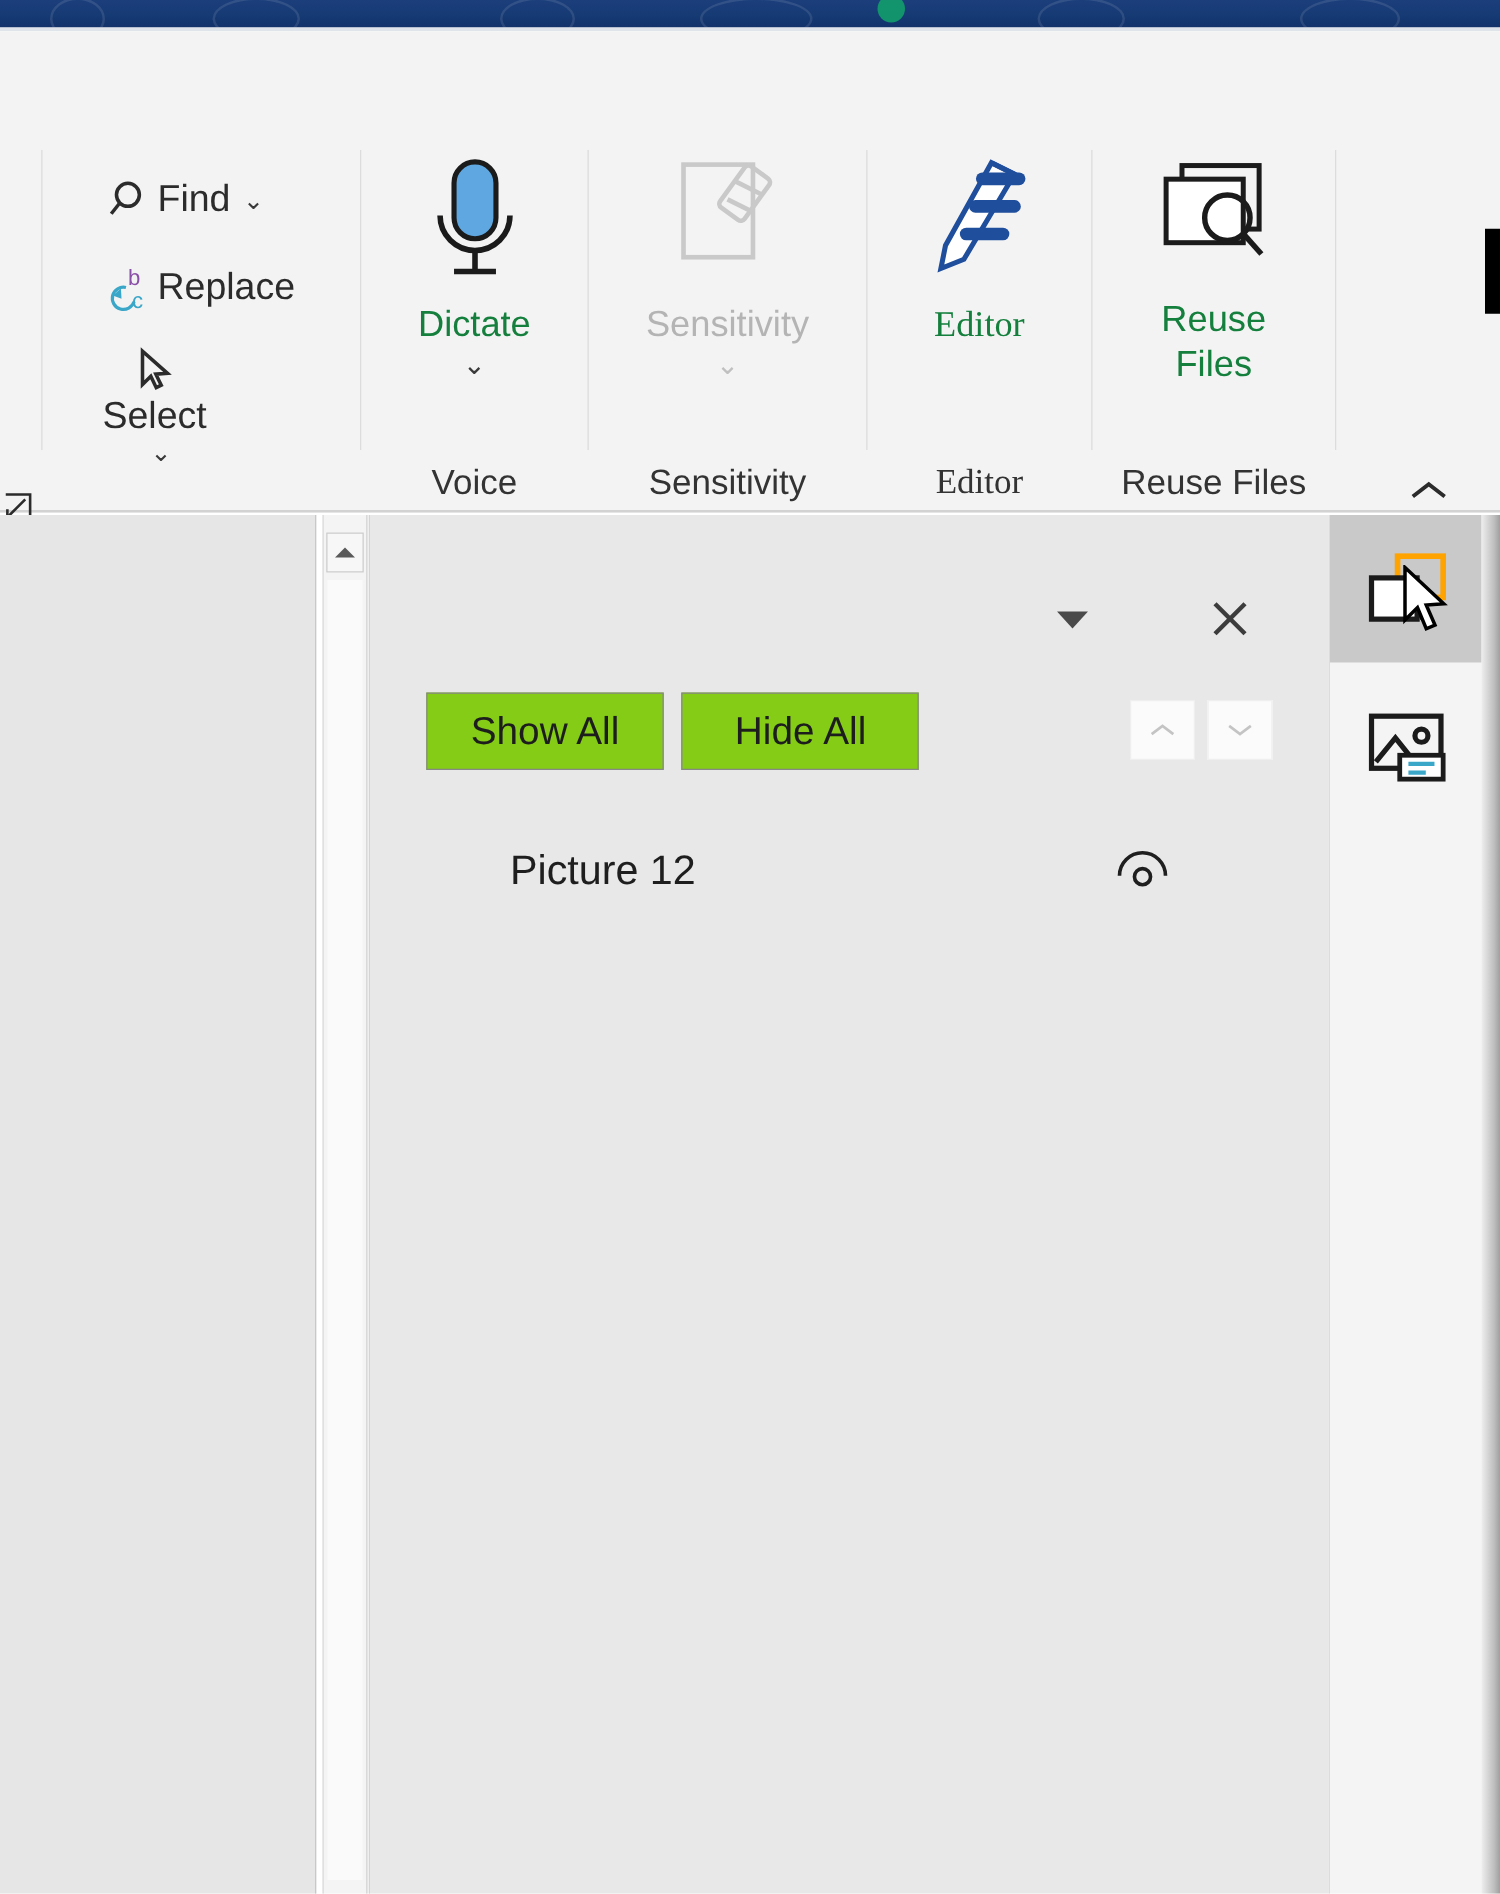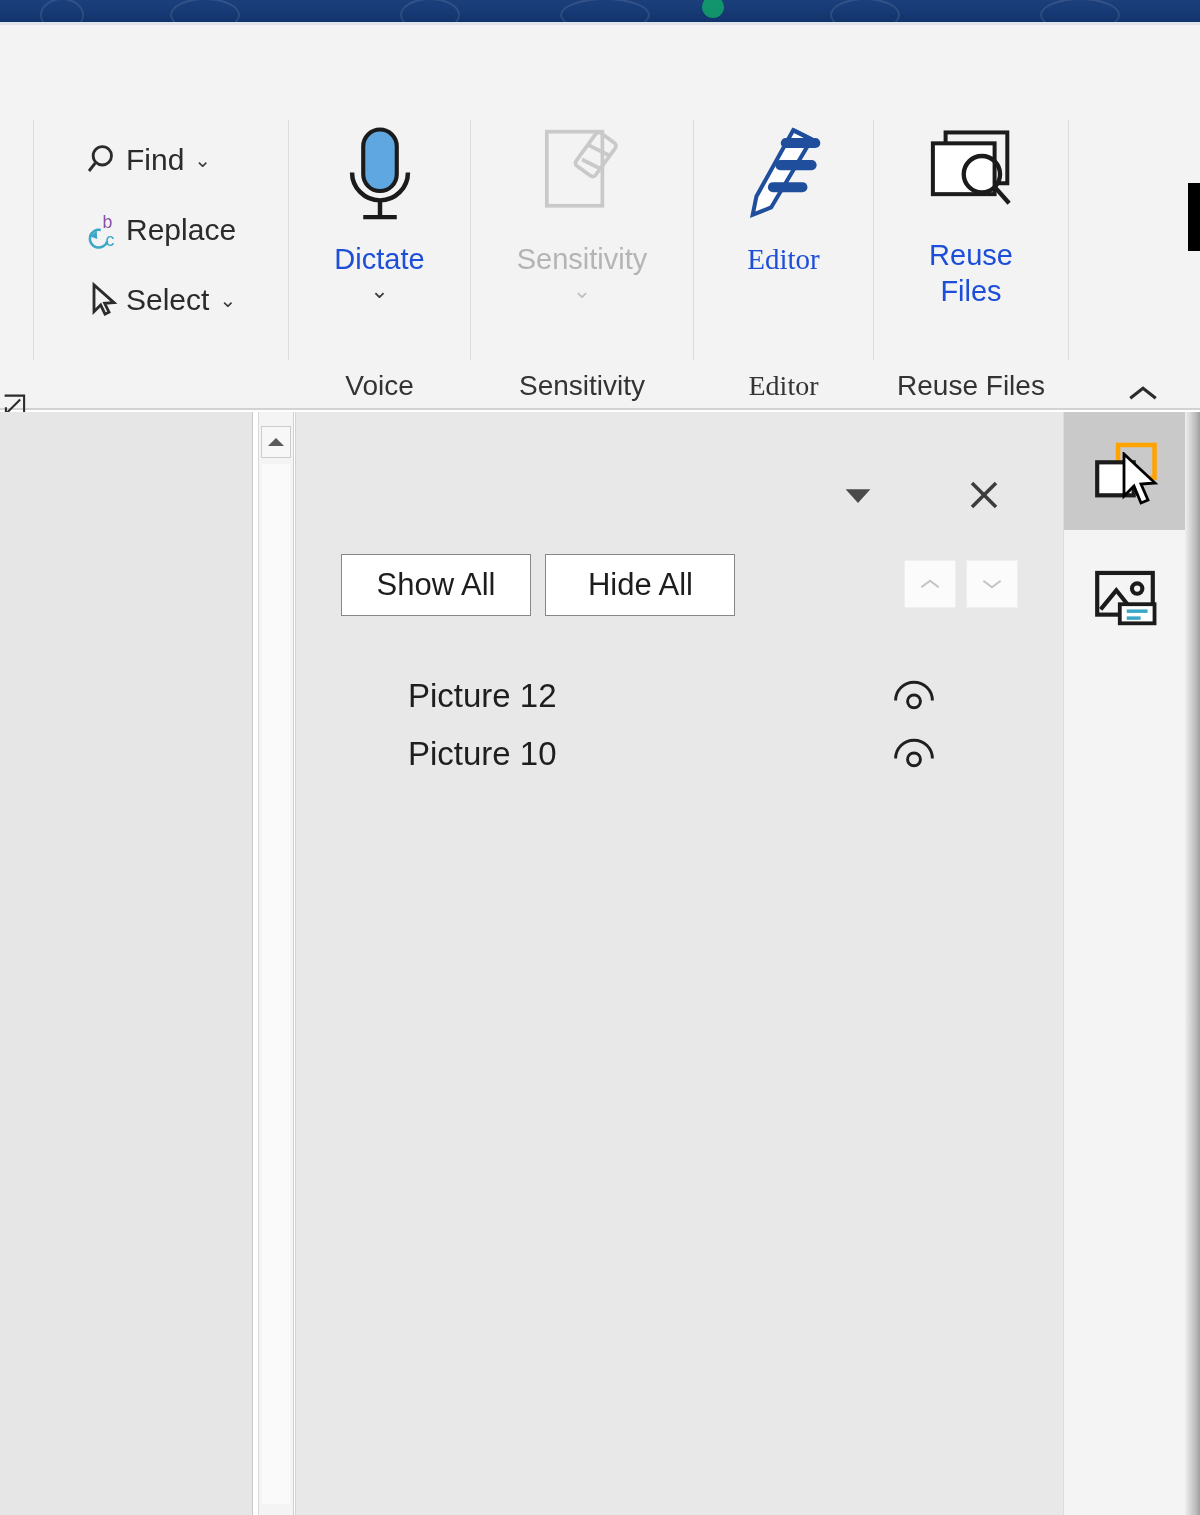--- a/index.html
+++ b/index.html
@@ -87,21 +87,21 @@
     text-align: center;
     font-size: 28px;
     color: #333333;
   }
   .big-btn {
     position: absolute; top: 12px; left: 0; width: 100%;
     display: flex; flex-direction: column; align-items: center;
     cursor: pointer;
   }
   .big-btn .lbl {
-    font-size: 29px; color: #1d4ed8; margin-top: 6px; line-height: 1.05;
+    font-size: 29px; color: #15803d; margin-top: 6px; line-height: 1.05;
     text-align: center;
   }
   .big-btn.disabled .lbl { color: #b4b4b4; }
   .chev-small {
     margin-top: 6px; font-size: 22px; color: #3a3a3a; line-height: 1;
   }
   .big-btn.disabled .chev-small { color: #c0c0c0; }
 
   
   .small-btn {
@@ -174,21 +174,21 @@
     width: 56px; height: 54px;
     display: flex; align-items: center; justify-content: center;
     cursor: pointer;
     font-size: 46px; color: #3c3c3c; font-weight: 300; line-height: 1;
   }
   .pane-buttons { position: absolute; left: 45px; top: 142px; }
   .pane-btn {
     display: inline-flex; align-items: center; justify-content: center;
     height: 62px; min-width: 190px;
     padding: 0 18px;
-    background: #ffffff;
+    background: #84cc16;
     border: 1px solid #878787;
     font-size: 31px; color: #1d1d1d;
     cursor: pointer;
     margin-right: 10px;
   }
   .reorder {
     position: absolute; left: 608px; top: 148px;
     display: flex; gap: 10px;
   }
   .reorder-btn {
@@ -294,21 +294,21 @@
             <svg width="42" height="42" viewBox="0 0 26 26">
               <text x="12" y="12" font-size="11" fill="#8a4fa8" font-family="Liberation Sans, sans-serif">b</text>
               <text x="14" y="23" font-size="11" fill="#3aa6c8" font-family="Liberation Sans, sans-serif">c</text>
               <path d="M11 13 a5.5 5.5 0 1 0 4 7" fill="none" stroke="#3aa6c8" stroke-width="1.6"></path>
               <path d="M4.5 17 L8.5 13.5 L8.8 18.6 Z" fill="#3aa6c8"></path>
             </svg>
           </span>
           <span>Replace</span>
         </div>
 
-        <div class="small-btn" style="top:166px;">
+        <div class="small-btn" style="top:166px;flex-direction:column;">
           <span class="small-ico">
             <svg width="40" height="40" viewBox="0 0 24 24" fill="none" stroke="#2b2b2b" stroke-width="1.7">
               <path d="M6 3 L6 19 L10 15 L12.6 20.5 L15 19.3 L12.4 14 L18 13.6 Z"></path>
             </svg>
           </span>
           <span>Select</span>
           <span class="caret">⌄</span>
         </div>
 
       </div>
@@ -444,29 +444,20 @@
         <span class="obj-name">Picture 12</span>
         <span class="obj-eye">
           <svg width="46" height="34" viewBox="0 0 30 22" fill="none" stroke="#1f1f1f" stroke-width="1.9">
             <path d="M3 14 a12 12 0 0 1 24 0"></path>
             <circle cx="15" cy="14.5" r="4.2"></circle>
           </svg>
         </span>
       </div>
 
 
-      <div class="obj-row">
-        <span class="obj-name">Picture 10</span>
-        <span class="obj-eye">
-          <svg width="46" height="34" viewBox="0 0 30 22" fill="none" stroke="#1f1f1f" stroke-width="1.9">
-            <path d="M3 14 a12 12 0 0 1 24 0"></path>
-            <circle cx="15" cy="14.5" r="4.2"></circle>
-          </svg>
-        </span>
-      </div>
 
     </div>
   </div>
 
   <div class="rail">
     <div class="rail-btn active" style="top:0px;">
       <svg width="74" height="66" viewBox="0 0 42 38" fill="none">
         <rect x="17" y="4" width="21" height="19" stroke="#ffa300" stroke-width="2.6" fill="none"></rect>
         <rect x="5" y="14" width="21" height="19" stroke="#1b1b1b" stroke-width="2.4" fill="#ffffff"></rect>
         <path d="M21 12 L21 30 L25 26 L28 32 L31 30.5 L28 25 L33 24 Z" fill="#ffffff" stroke="#1b1b1b" stroke-width="2"></path>

